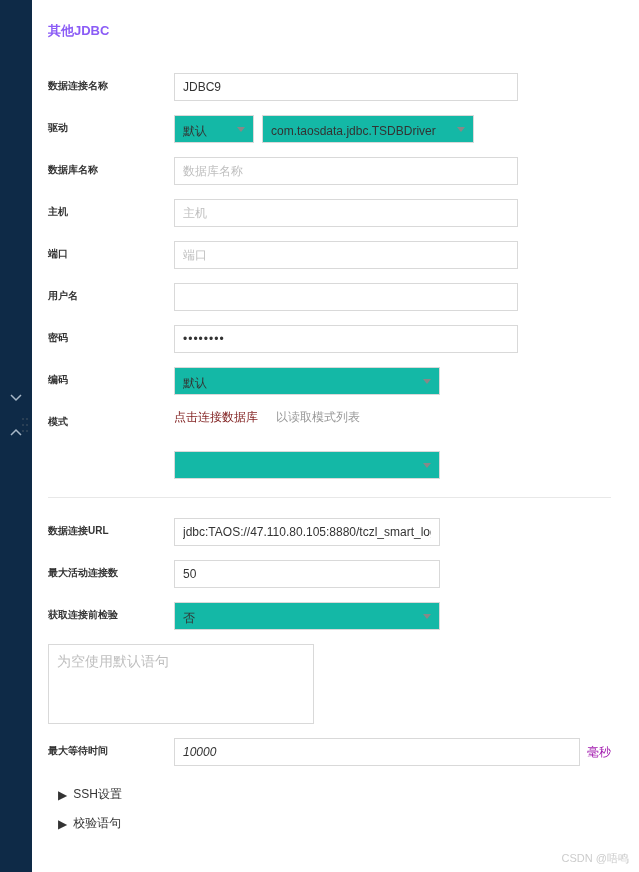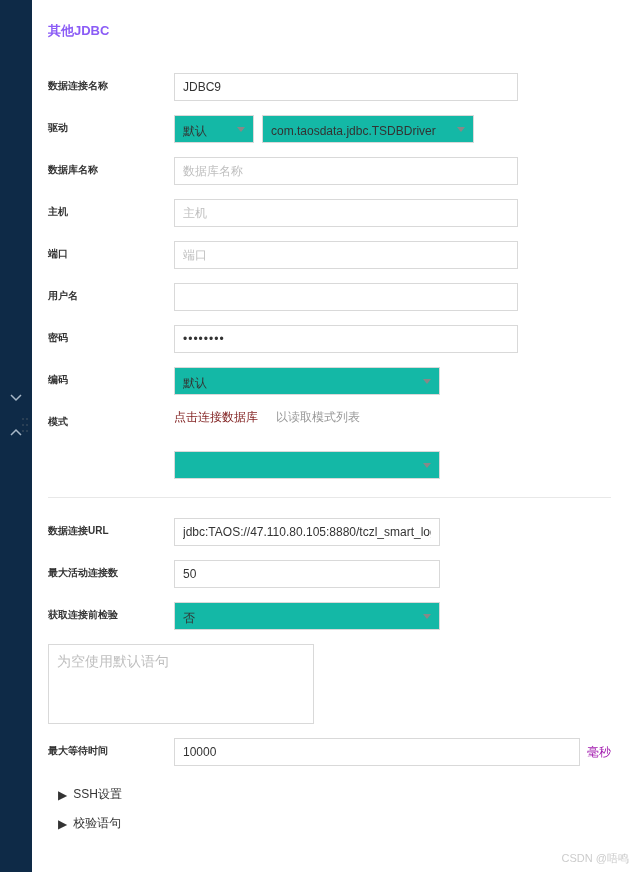--- a/index.html
+++ b/index.html
@@ -25,21 +25,21 @@
     .link { color: #7f1d1d; font-size: 12px; cursor: pointer; }
     .hint { color: #999; font-size: 12px; margin-left: 10px; }
     .divider { border: none; border-top: 1px solid #e8e8e8; margin: 18px 0 20px 0; }
     .textarea { width: 100%; height: 80px; border: 1px solid #d9d9d9; padding: 8px; font-size: 14px; color: #333; resize: none; outline: none; font-family: inherit; }
     .textarea::placeholder { color: #bfbfbf; }
     .unit { font-size: 12px; color: #a21caf; margin-left: 7px; }
     .collapse { display: flex; align-items: center; font-size: 12px; color: #333; cursor: pointer; padding: 6px 0 6px 10px; }
     .collapse .tri { margin-right: 6px; display:inline-block; }
     .watermark { position: absolute; bottom: 6px; right: 10px; font-size: 11px; color: #ccc; }
     .input-with-unit { display:flex; align-items:center; width:100%; }
-    .input-with-unit .input { flex:1; }
+    .input-with-unit .input { flex:1;font-style:italic; }
     .pwd-dots { letter-spacing: 1px; }
   </style>
 </head>
 <body>
 
 <div class="sidebar">
   <div class="sidebar-icon">
     <svg width="12" height="12" viewBox="0 0 12 12">
         <path d="M1 4 L6 9 L11 4" stroke="#a8b8c8" stroke-width="1.5" fill="none"></path>
       </svg>

